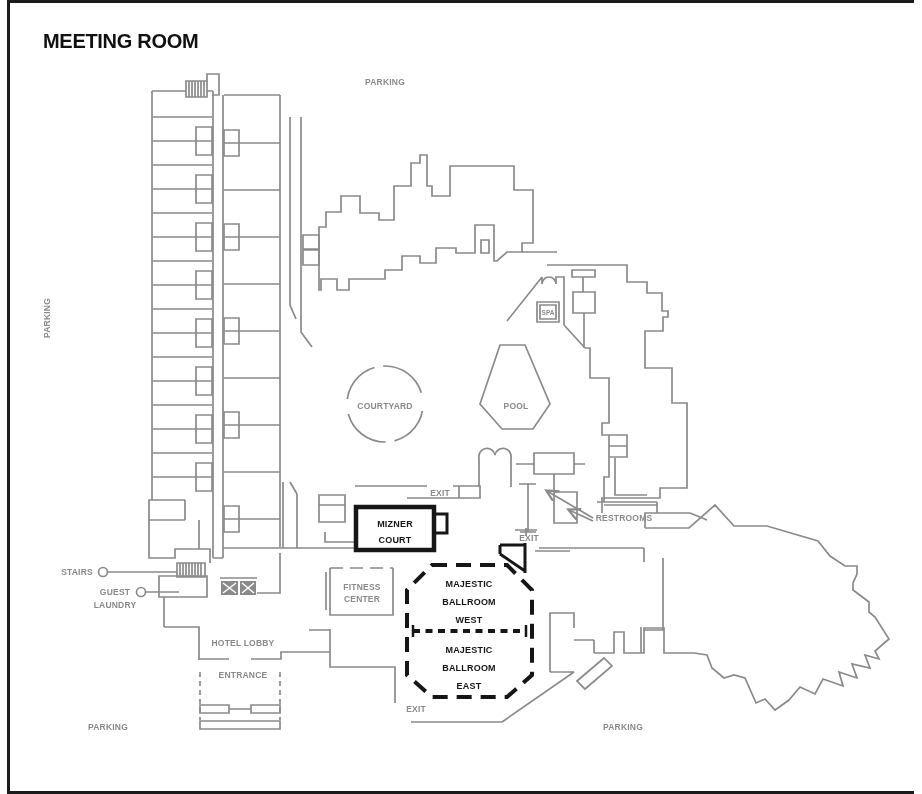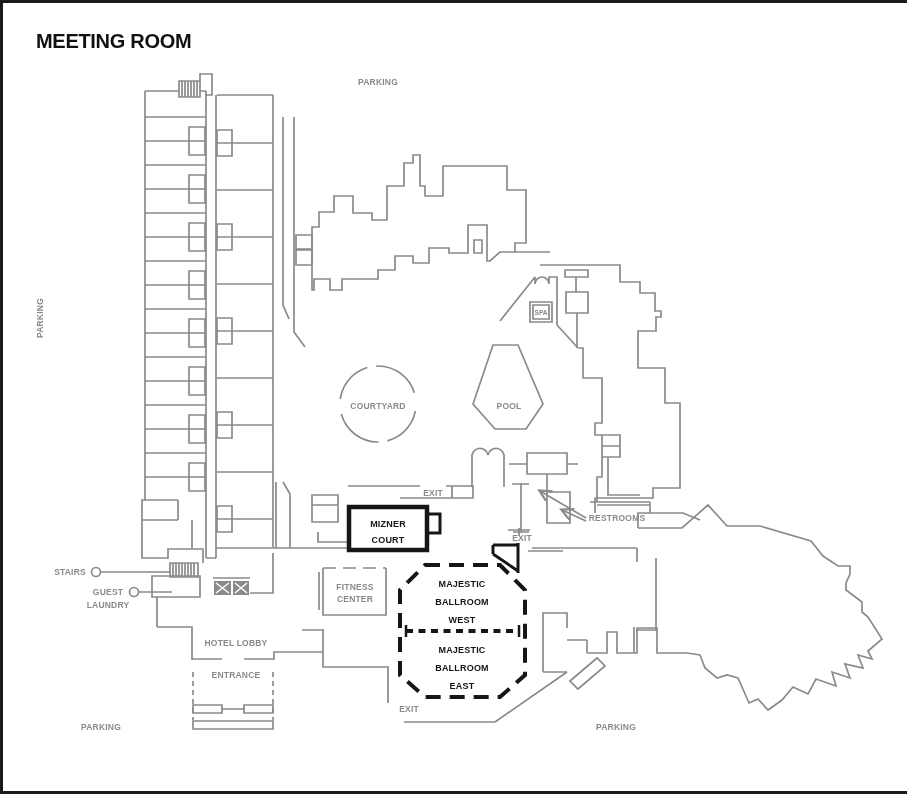--- a/index.html
+++ b/index.html
@@ -1,16 +1,16 @@
 <!DOCTYPE html>
 <html><head>
 <meta charset="utf-8">
 <style>
   html,body{margin:0;padding:0;background:#fff;}
-  .page{position:relative;width:907px;height:794px;background:#fff;overflow:hidden;}
+  .page{position:relative;width:907px;height:794px;background:#fff;overflow:hidden;padding-left:7px;}
   svg{display:block;}
   svg text{font-family:"Liberation Sans","DejaVu Sans",sans-serif;}
   .lbl{fill:#8a8a8a;font-size:8.5px;font-weight:bold;letter-spacing:0.2px;}
   .lbl-sm{fill:#8a8a8a;font-size:6.5px;font-weight:bold;}
   .blk{fill:#161616;font-size:9px;font-weight:bold;letter-spacing:0.2px;}
   .title{fill:#111;font-size:20px;font-weight:bold;letter-spacing:-0.3px;}
   .g{stroke:#8a8a8a;stroke-width:1.7;fill:none;}
   .gf{fill:#8a8a8a;stroke:none;}
   .b{stroke:#161616;fill:none;}
 </style>

